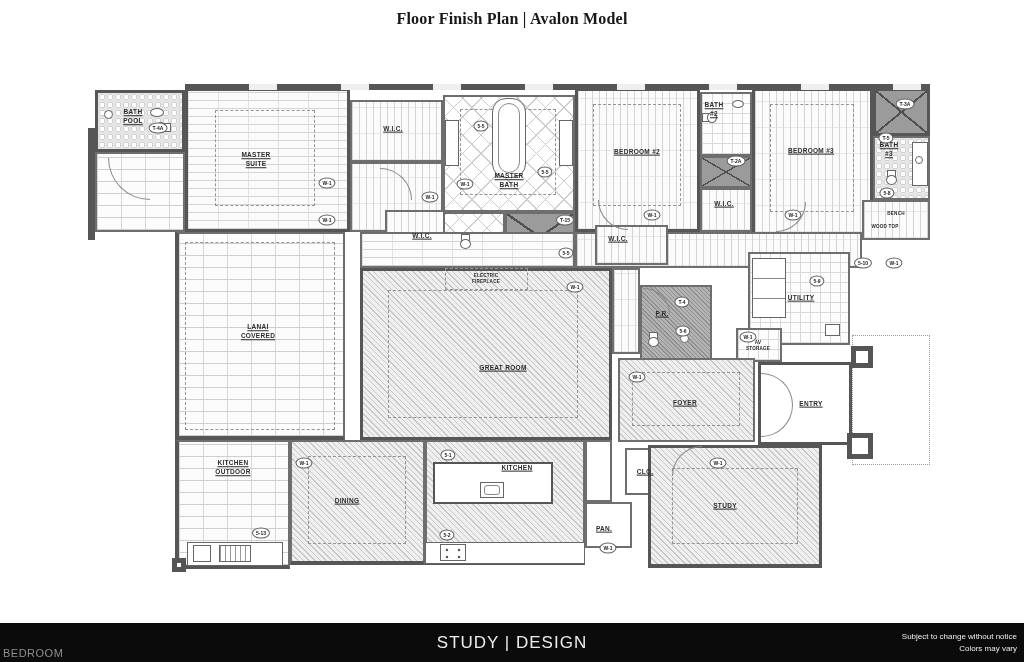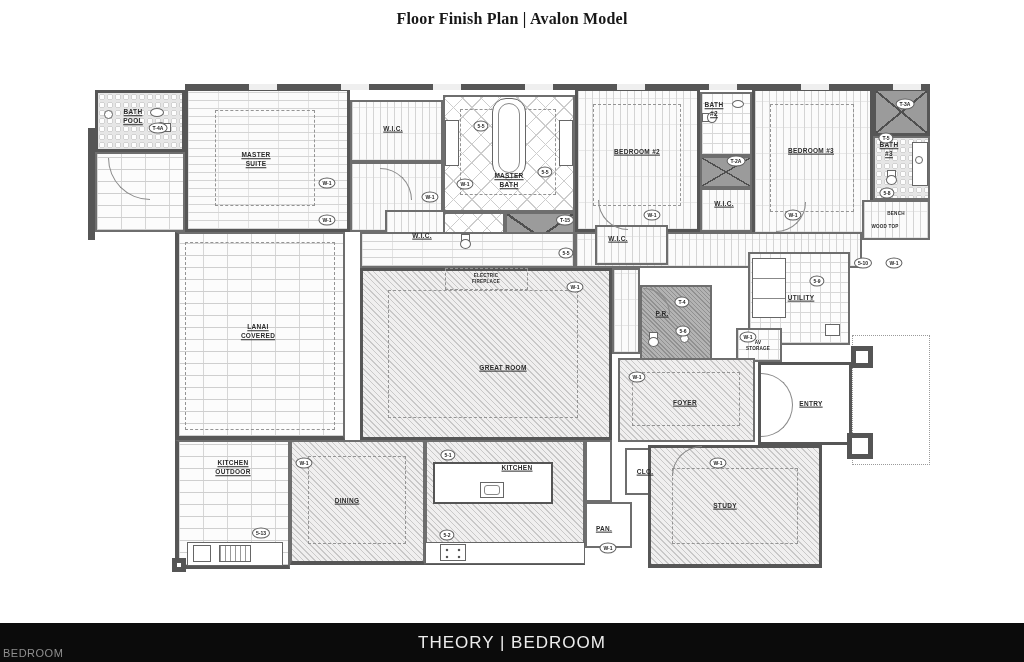--- a/index.html
+++ b/index.html
@@ -358,14 +358,18 @@
     <span class="tag" style="left: 360px; top: 371px;">5-1</span>
     <span class="tag" style="left: 216px; top: 379px;">W-1</span>
     <span class="tag" style="left: 359px; top: 451px;">5-2</span>
     <span class="tag" style="left: 173px; top: 449px;">5-13</span>
     <span class="tag" style="left: 520px; top: 464px;">W-1</span>
     <span class="tag" style="left: 630px; top: 379px;">W-1</span>
   </div>
 
 <footer class="footer">
   <span class="f-left">BEDROOM</span>
-  <span class="f-center">THEORY | BEDROOM</span>
+  <span class="f-center">STUDY | DESIGN</span>
+  <span class="f-right">
+    <span style="display:block">Subject to change without notice</span>
+    <span style="display:block">Colors may vary</span>
+  </span>
 </footer>
 
 </body></html>

